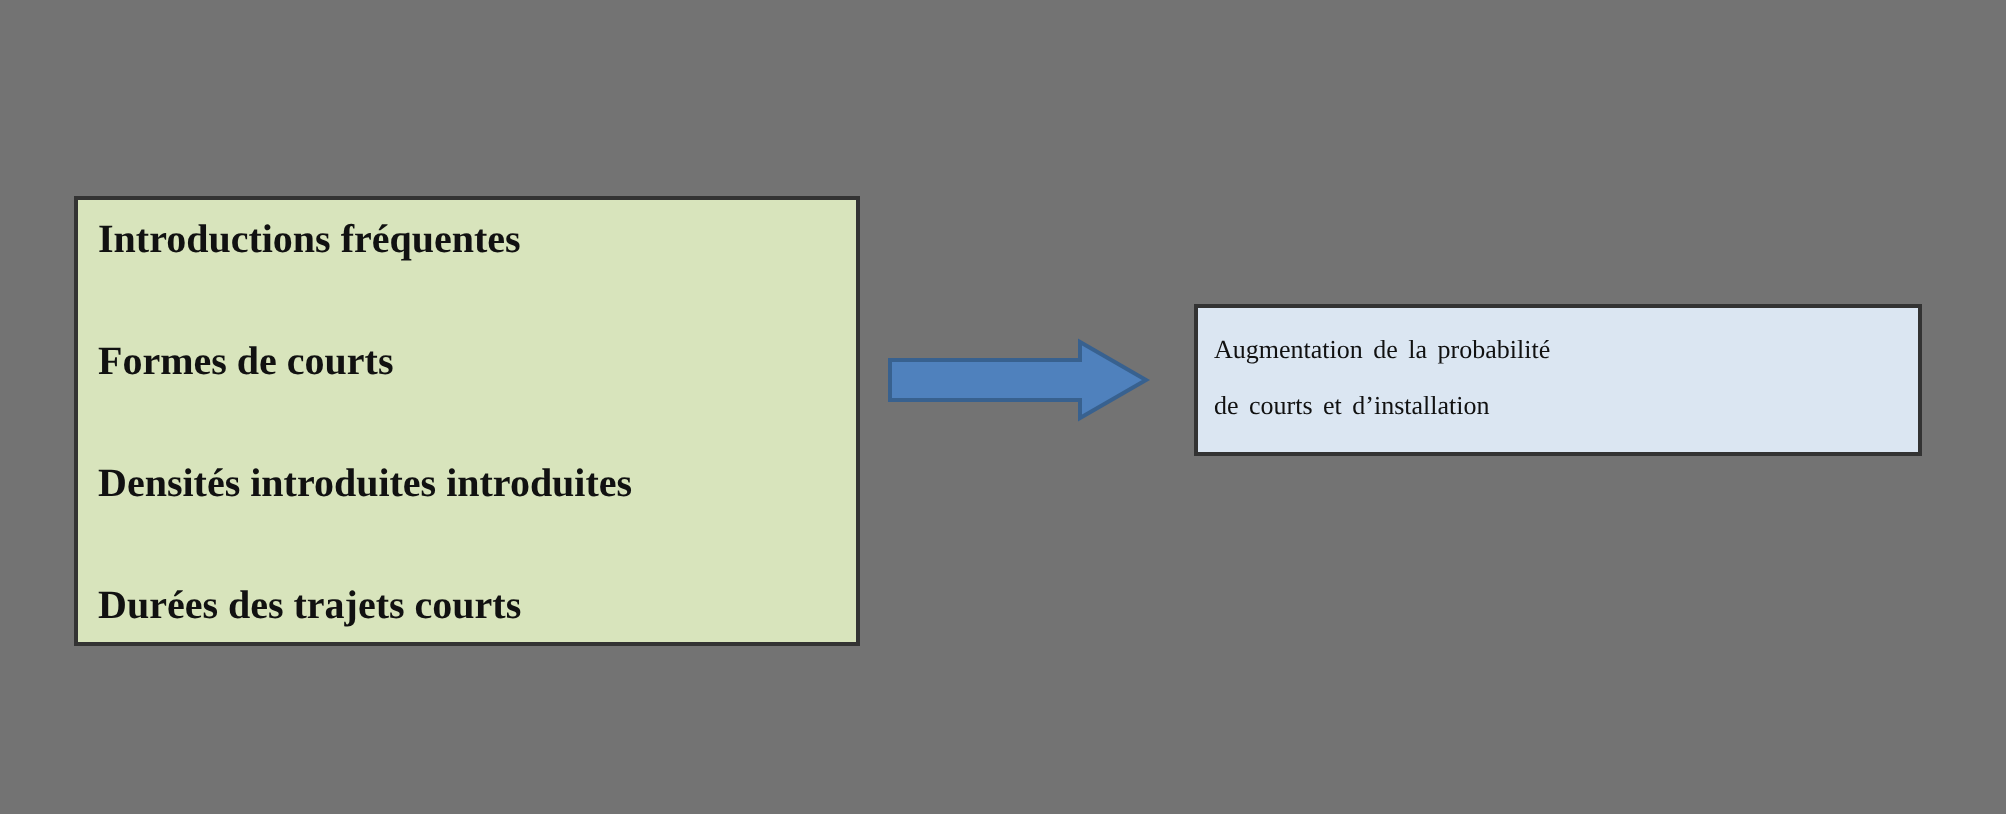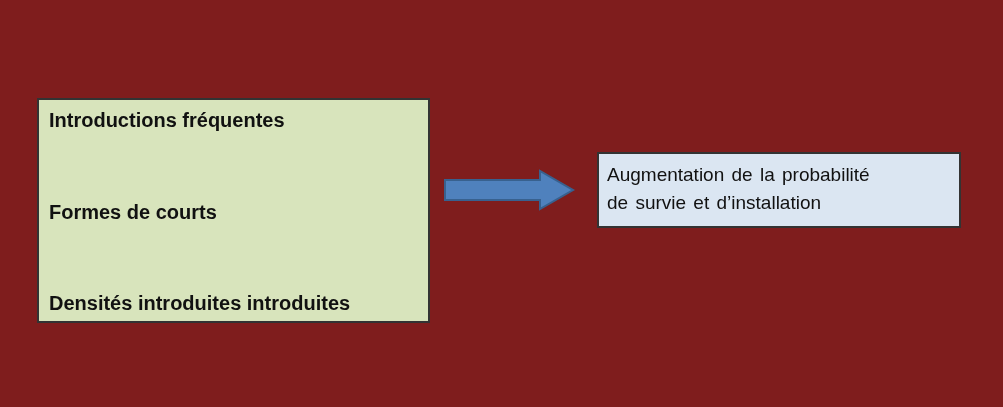--- a/index.html
+++ b/index.html
@@ -4,23 +4,23 @@
 <style>
   html, body {
     margin: 0;
     padding: 0;
     background: #ffffff;
   }
   .canvas {
     position: relative;
     width: 1003px;
     height: 407px;
-    background: #7f1d1d;
+    background: #737373;
     overflow: hidden;
-    font-family: Liberation Sans, sans-serif;
+    font-family: Liberation Serif, serif;
   }
   .factors-box {
     position: absolute;
     left: 37px;
     top: 98px;
     width: 393px;
     height: 225px;
     box-sizing: border-box;
     background: #d8e4bc;
     border: 2px solid #333333;
@@ -49,41 +49,42 @@
     left: 597px;
     top: 152px;
     width: 364px;
     height: 76px;
     box-sizing: border-box;
     background: #dbe6f2;
     border: 2px solid #333333;
     padding: 7px 8px 0 8px;
   }
   .outcome-line {
-    font-size: 19px;
+    font-size: 13px;
     line-height: 28px;
     font-weight: normal;
     color: #111111;
     word-spacing: 2px;
     white-space: nowrap;
   }
 </style>
 </head>
 <body>
 
 <div class="canvas">
 
   <div class="factors-box">
     <div class="factor">Introductions fréquentes</div>
     <div class="factor">Formes de courts</div>
     <div class="factor">Densités introduites introduites</div>
+    <div class="factor">Durées des trajets courts</div>
   </div>
 
   <svg class="arrow-svg" viewBox="0 0 132 44" xmlns="http://www.w3.org/2000/svg">
     <polygon points="1,12 96,12 96,3 129,22 96,41 96,32 1,32" stroke-width="2" stroke-linejoin="miter" fill="#4f81bd" stroke="#38618f"></polygon>
   </svg>
 
   <div class="outcome-box">
     <div class="outcome-line">Augmentation de la probabilité</div>
-    <div class="outcome-line">de survie et d’installation</div>
+    <div class="outcome-line">de courts et d’installation</div>
   </div>
 
 </div>
 
 </body></html>

